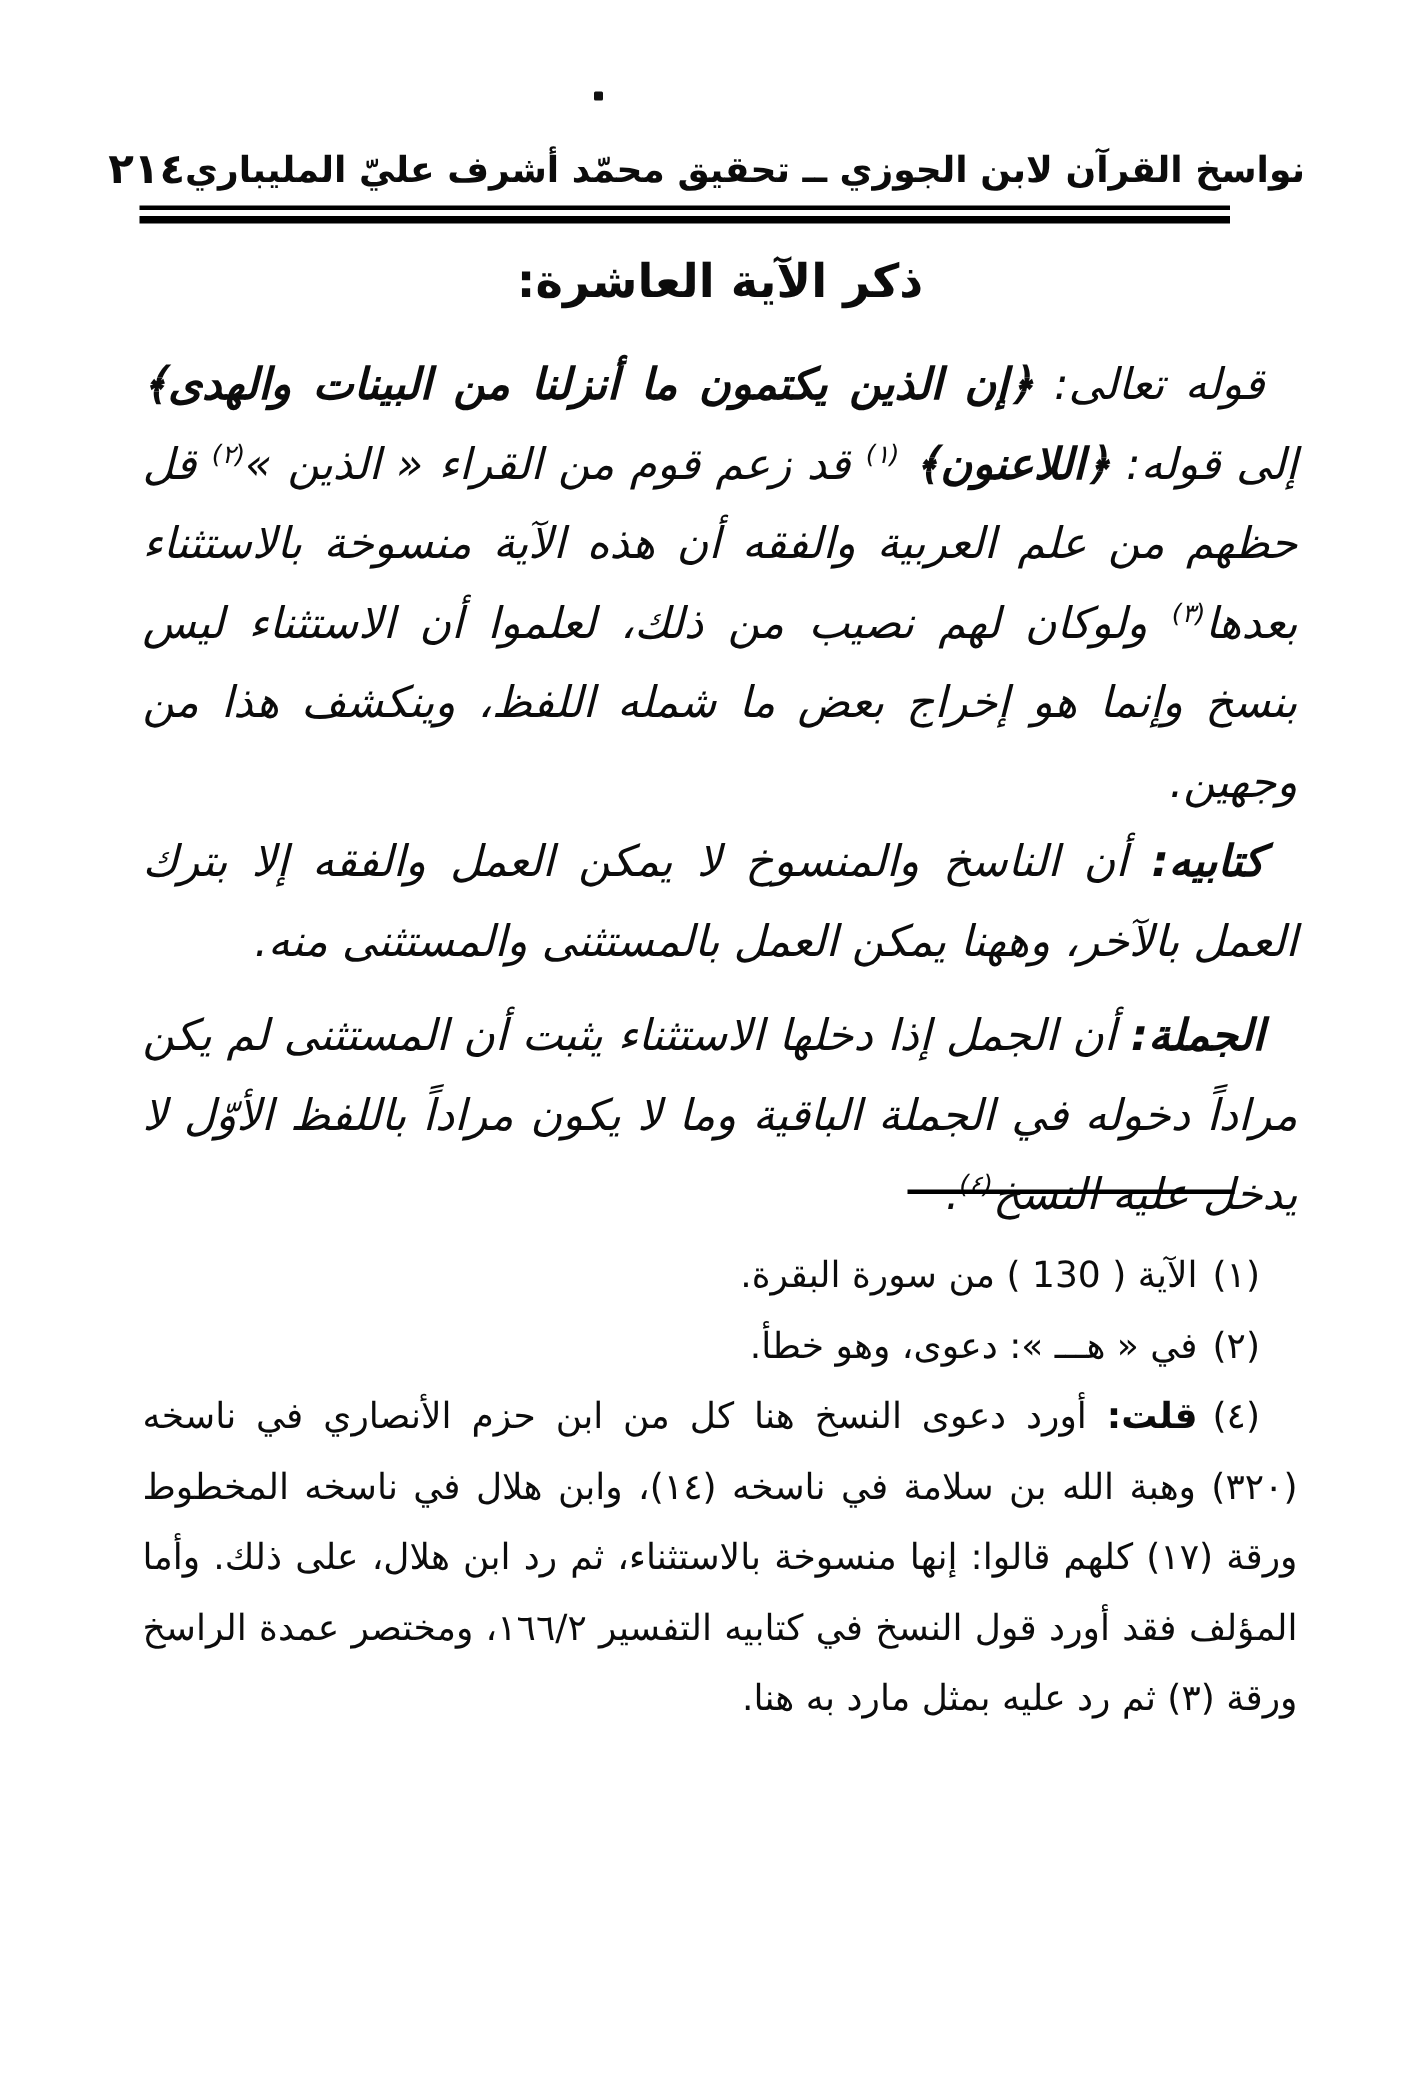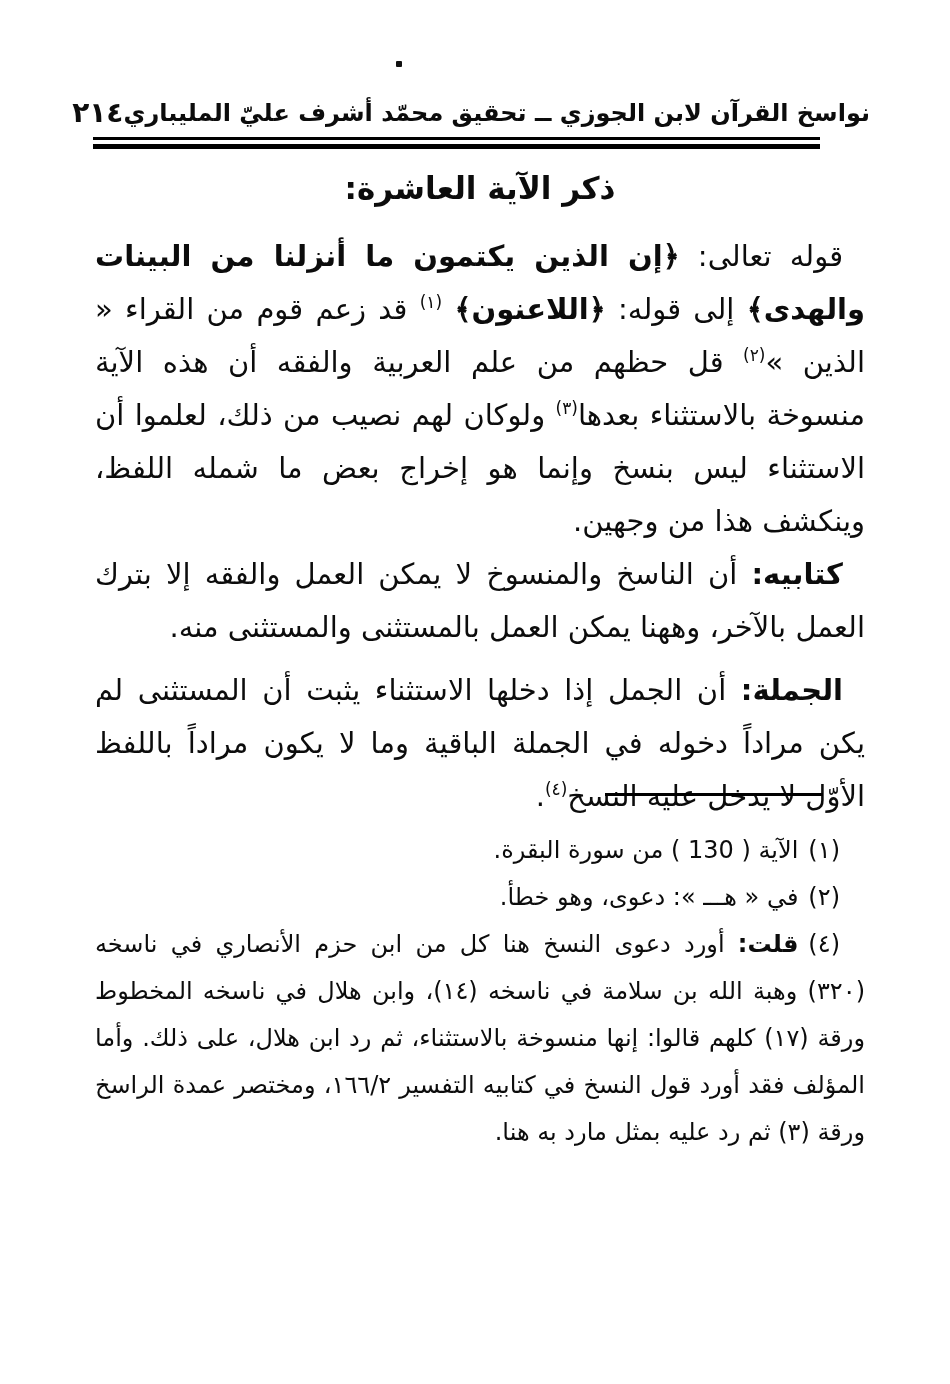--- a/index.html
+++ b/index.html
@@ -35,20 +35,21 @@
   .rule-thick { height:5px; background:#000; margin-top:4px; }
   .section-heading {
     position:absolute; top:166px; right:85px; left:95px;
     font-weight:bold; font-size:31px; line-height:44px;
     text-align:center;
   }
   .body-text {
     position:absolute; top:230px; right:85px; left:95px;
     font-size:29px; line-height:53px;
     text-align:justify;
+    font-style:italic;
   }
   .body-text p { text-indent:22px; }
   .para-3 { margin-top:10px; }
   .bold { font-weight:bold; }
   .quran { font-weight:bold; }
   .fnref {
     font-size:17px; vertical-align:super; line-height:0;
     letter-spacing:-1px;
   }
   .footnote-separator {

